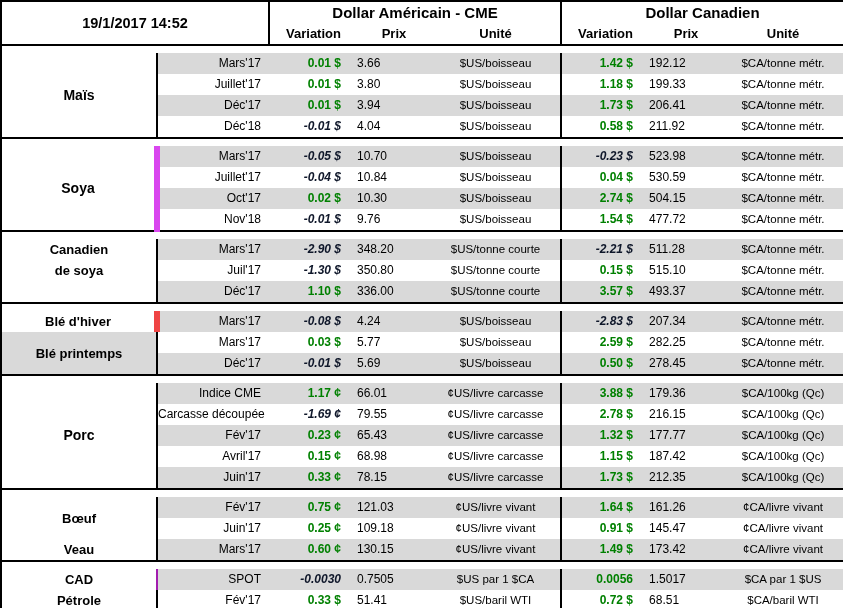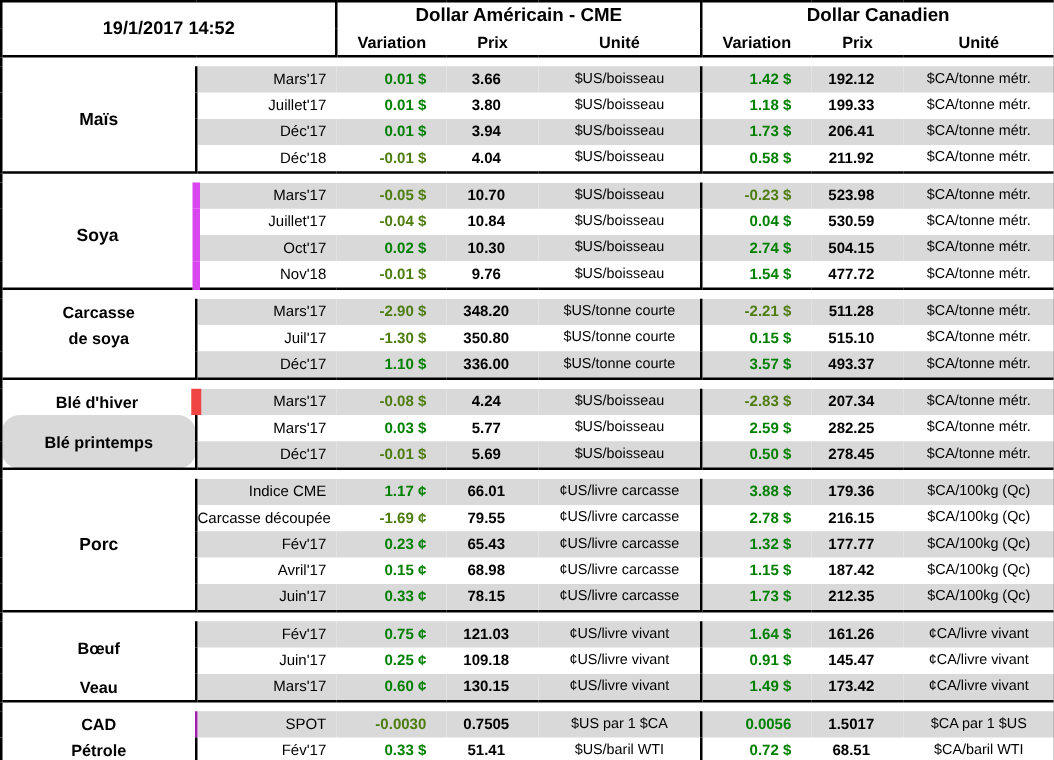--- a/index.html
+++ b/index.html
@@ -55,30 +55,30 @@
     font-size:14px;
     text-align:center;
   }
   .grp-sm{
     font-weight:bold;
     font-size:12.5px;
     text-align:center;
   }
   .month{text-align:right;padding-right:8px;font-size:12px;}
   .var{text-align:right;padding-right:16px;font-weight:bold;font-size:12px;}
-  .price{text-align:center;padding-right:10px;font-weight:bold;font-size:12px;}
+  .price{text-align:left;padding-right:10px;font-weight:normal;font-size:12px;}
   .unit{text-align:center;font-size:11.5px;}
   .pos{color:#008000;}
-  .neg{color:#4d7c0f;}
+  .neg{color:#0f172a;font-style:italic;}
   .shade{background:#d9d9d9;}
   .white{background:#ffffff;}
 
   
   .bt{border-top:2px solid #000;}
-  .bl{border-left:2px solid #000;border-radius:15px;}
+  .bl{border-left:2px solid #000;}
   .br{border-right:2px solid #000;}
   .gap td{height:7px;line-height:7px;background:#ffffff;}
 </style>
 </head>
 <body>
 
 <table>
   <colgroup>
     <col class="c-label">
       <col class="c-month">
@@ -201,21 +201,21 @@
         <td class="bt bl"></td>
         <td class="bt"></td>
         <td class="bt"></td>
         <td class="bt"></td>
         <td class="bt"></td>
         <td class="bt"></td>
         <td class="bt"></td>
         <td class="bt br"></td>
       </tr>
       <tr>
-        <td class="grp-sm bl" style="border-right:2px solid #000;font-size:13px;">Carcasse</td>
+        <td class="grp-sm bl" style="border-right:2px solid #000;font-size:13px;">Canadien</td>
         <td class="month shade">Mars'17</td>
         <td class="var shade neg">-2.90 $</td>
         <td class="price shade">348.20</td>
         <td class="unit shade" style="border-right:2px solid #000;">$US/tonne courte</td>
         <td class="var shade neg">-2.21 $</td>
         <td class="price shade">511.28</td>
         <td class="unit br shade">$CA/tonne métr.</td>
       </tr>
       <tr>
         <td class="grp-sm bl" style="border-right:2px solid #000;font-size:13px;">de soya</td>
@@ -241,21 +241,21 @@
         <td class="bt bl"></td>
         <td class="bt"></td>
         <td class="bt"></td>
         <td class="bt"></td>
         <td class="bt"></td>
         <td class="bt"></td>
         <td class="bt"></td>
         <td class="bt br"></td>
       </tr>
       <tr>
-        <td class="grp-sm bl" style="border-right:8px solid #ef4444;font-size:13px;margin-top:24px;">Blé d'hiver</td>
+        <td class="grp-sm bl" style="border-right:6px solid #ef4444;font-size:13px;margin-top:24px;">Blé d'hiver</td>
         <td class="month shade">Mars'17</td>
         <td class="var shade neg">-0.08 $</td>
         <td class="price shade">4.24</td>
         <td class="unit shade" style="border-right:2px solid #000;">$US/boisseau</td>
         <td class="var shade neg">-2.83 $</td>
         <td class="price shade">207.34</td>
         <td class="unit br shade">$CA/tonne métr.</td>
       </tr>
       <tr>
         <td class="grp-sm bl shade" rowspan="2" style="border-right:2px solid #000;font-size:13px;">Blé printemps</td>

